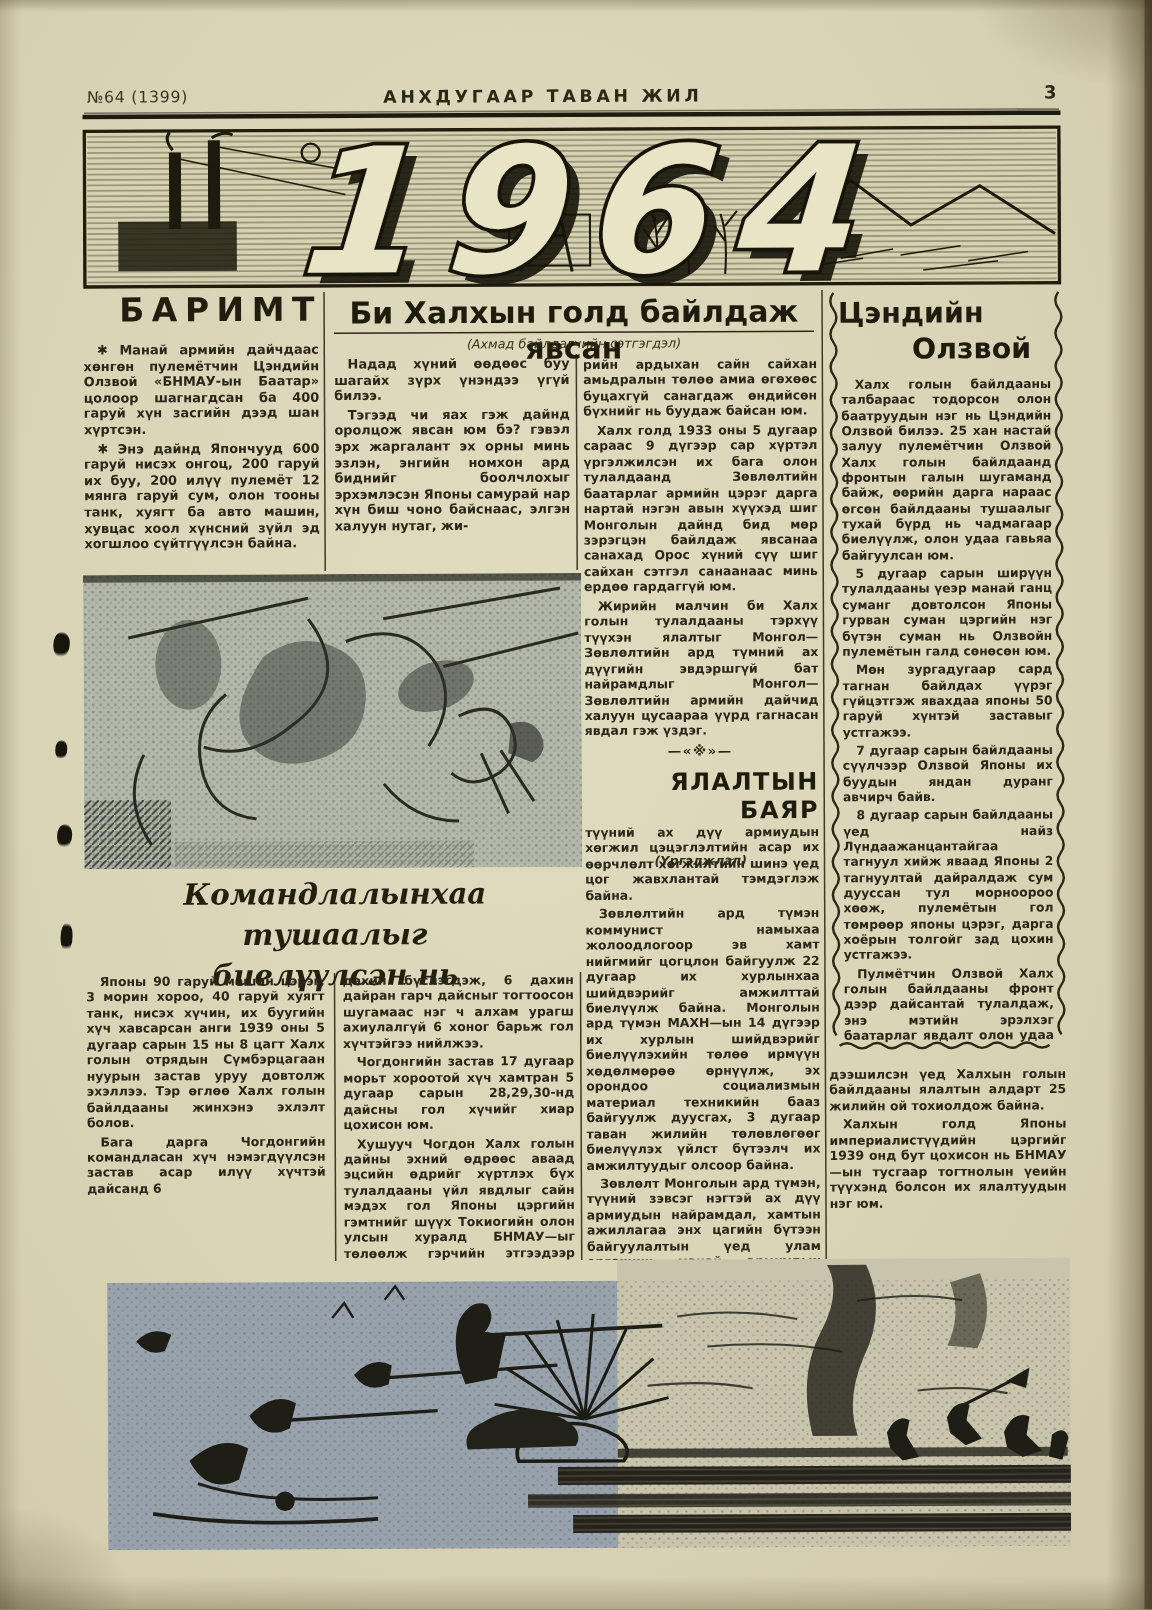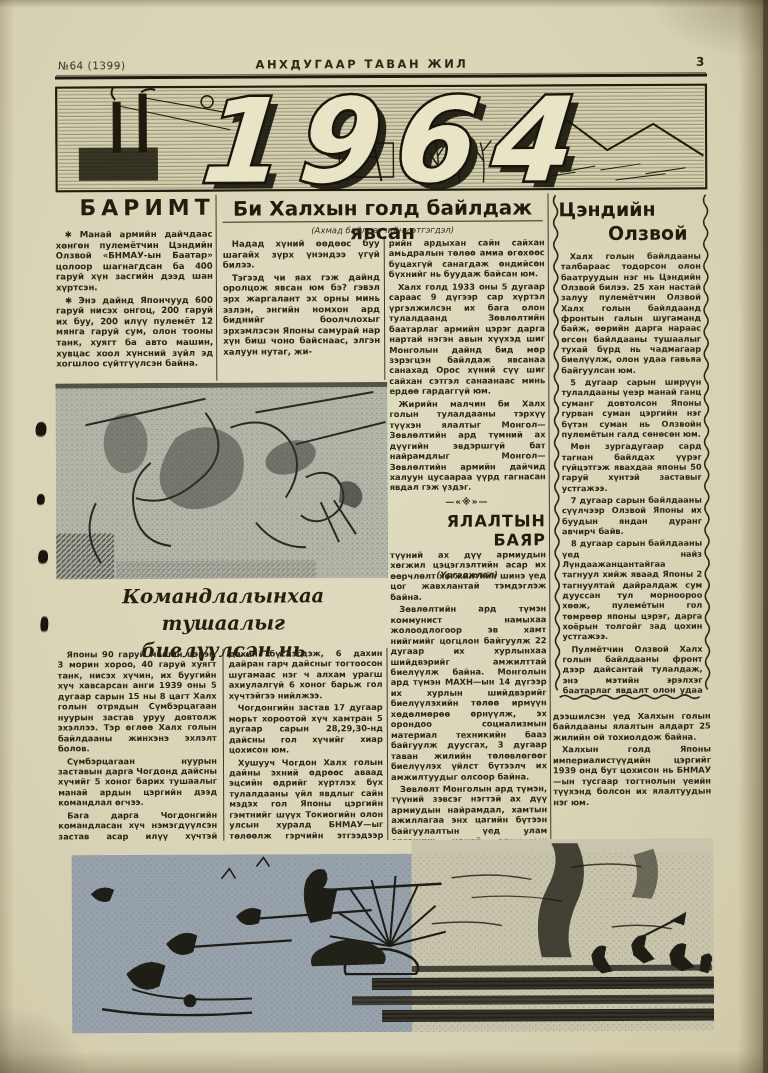--- a/index.html
+++ b/index.html
@@ -197,21 +197,20 @@
       <rect x="60" y="178" width="200" height="18" fill="url(#hd2)" opacity="0.35"></rect>
     </svg>
 
     <div class="abs h-script">
       <span style="display:block">Командлалынхаа тушаалыг</span>
       <span style="display:block">биелүүлсэн нь</span>
     </div>
 
     <div class="abs txt small" style="left:57px;top:648px;width:159px;height:192px">
       <p>Японы 90 гаруй машин цэрэг, 3 морин хороо, 40 гаруй хуягт танк, нисэх хүчин, их буугийн хүч хавсарсан анги 1939 оны 5 дугаар сарын 15 ны 8 цагт Халх голын отрядын Сүмбэрцагаан нуурын застав уруу довтолж эхэллээ. Тэр өглөө Халх голын байлдааны жинхэнэ эхлэлт болов.</p>
-      <p>Сүмбэрцагаан нуурын заставын дарга Чогдонд дайсны хүчийг 5 хоног барих тушаалыг манай ардын цэргийн дээд командлал өгчээ.</p>
       <p>Бага дарга Чогдонгийн командласан хүч нэмэгдүүлсэн застав асар илүү хүчтэй дайсанд 6</p>
     </div>
     <div class="abs txt small" style="left:228px;top:648px;width:154px;height:192px">
       <p class="noind">дахин бүслэгдэж, 6 дахин дайран гарч дайсныг тогтоосон шугамаас нэг ч алхам урагш ахиулалгүй 6 хоног барьж гол хүчтэйгээ нийлжээ.</p>
       <p>Чогдонгийн застав 17 дугаар морьт хороотой хүч хамтран 5 дугаар сарын 28,29,30-нд дайсны гол хүчийг хиар цохисон юм.</p>
       <p>Хушууч Чогдон Халх голын дайны эхний өдрөөс аваад эцсийн өдрийг хүртлэх бүх тулалдааны үйл явдлыг сайн мэдэх гол Японы цэргийн гэмтнийг шүүх Токиогийн олон улсын хуралд БНМАУ—ыг төлөөлж гэрчийн этгээдээр оролцжээ.</p>
     </div>
 
     <div class="abs zbox">
       <svg width="160" height="514">

